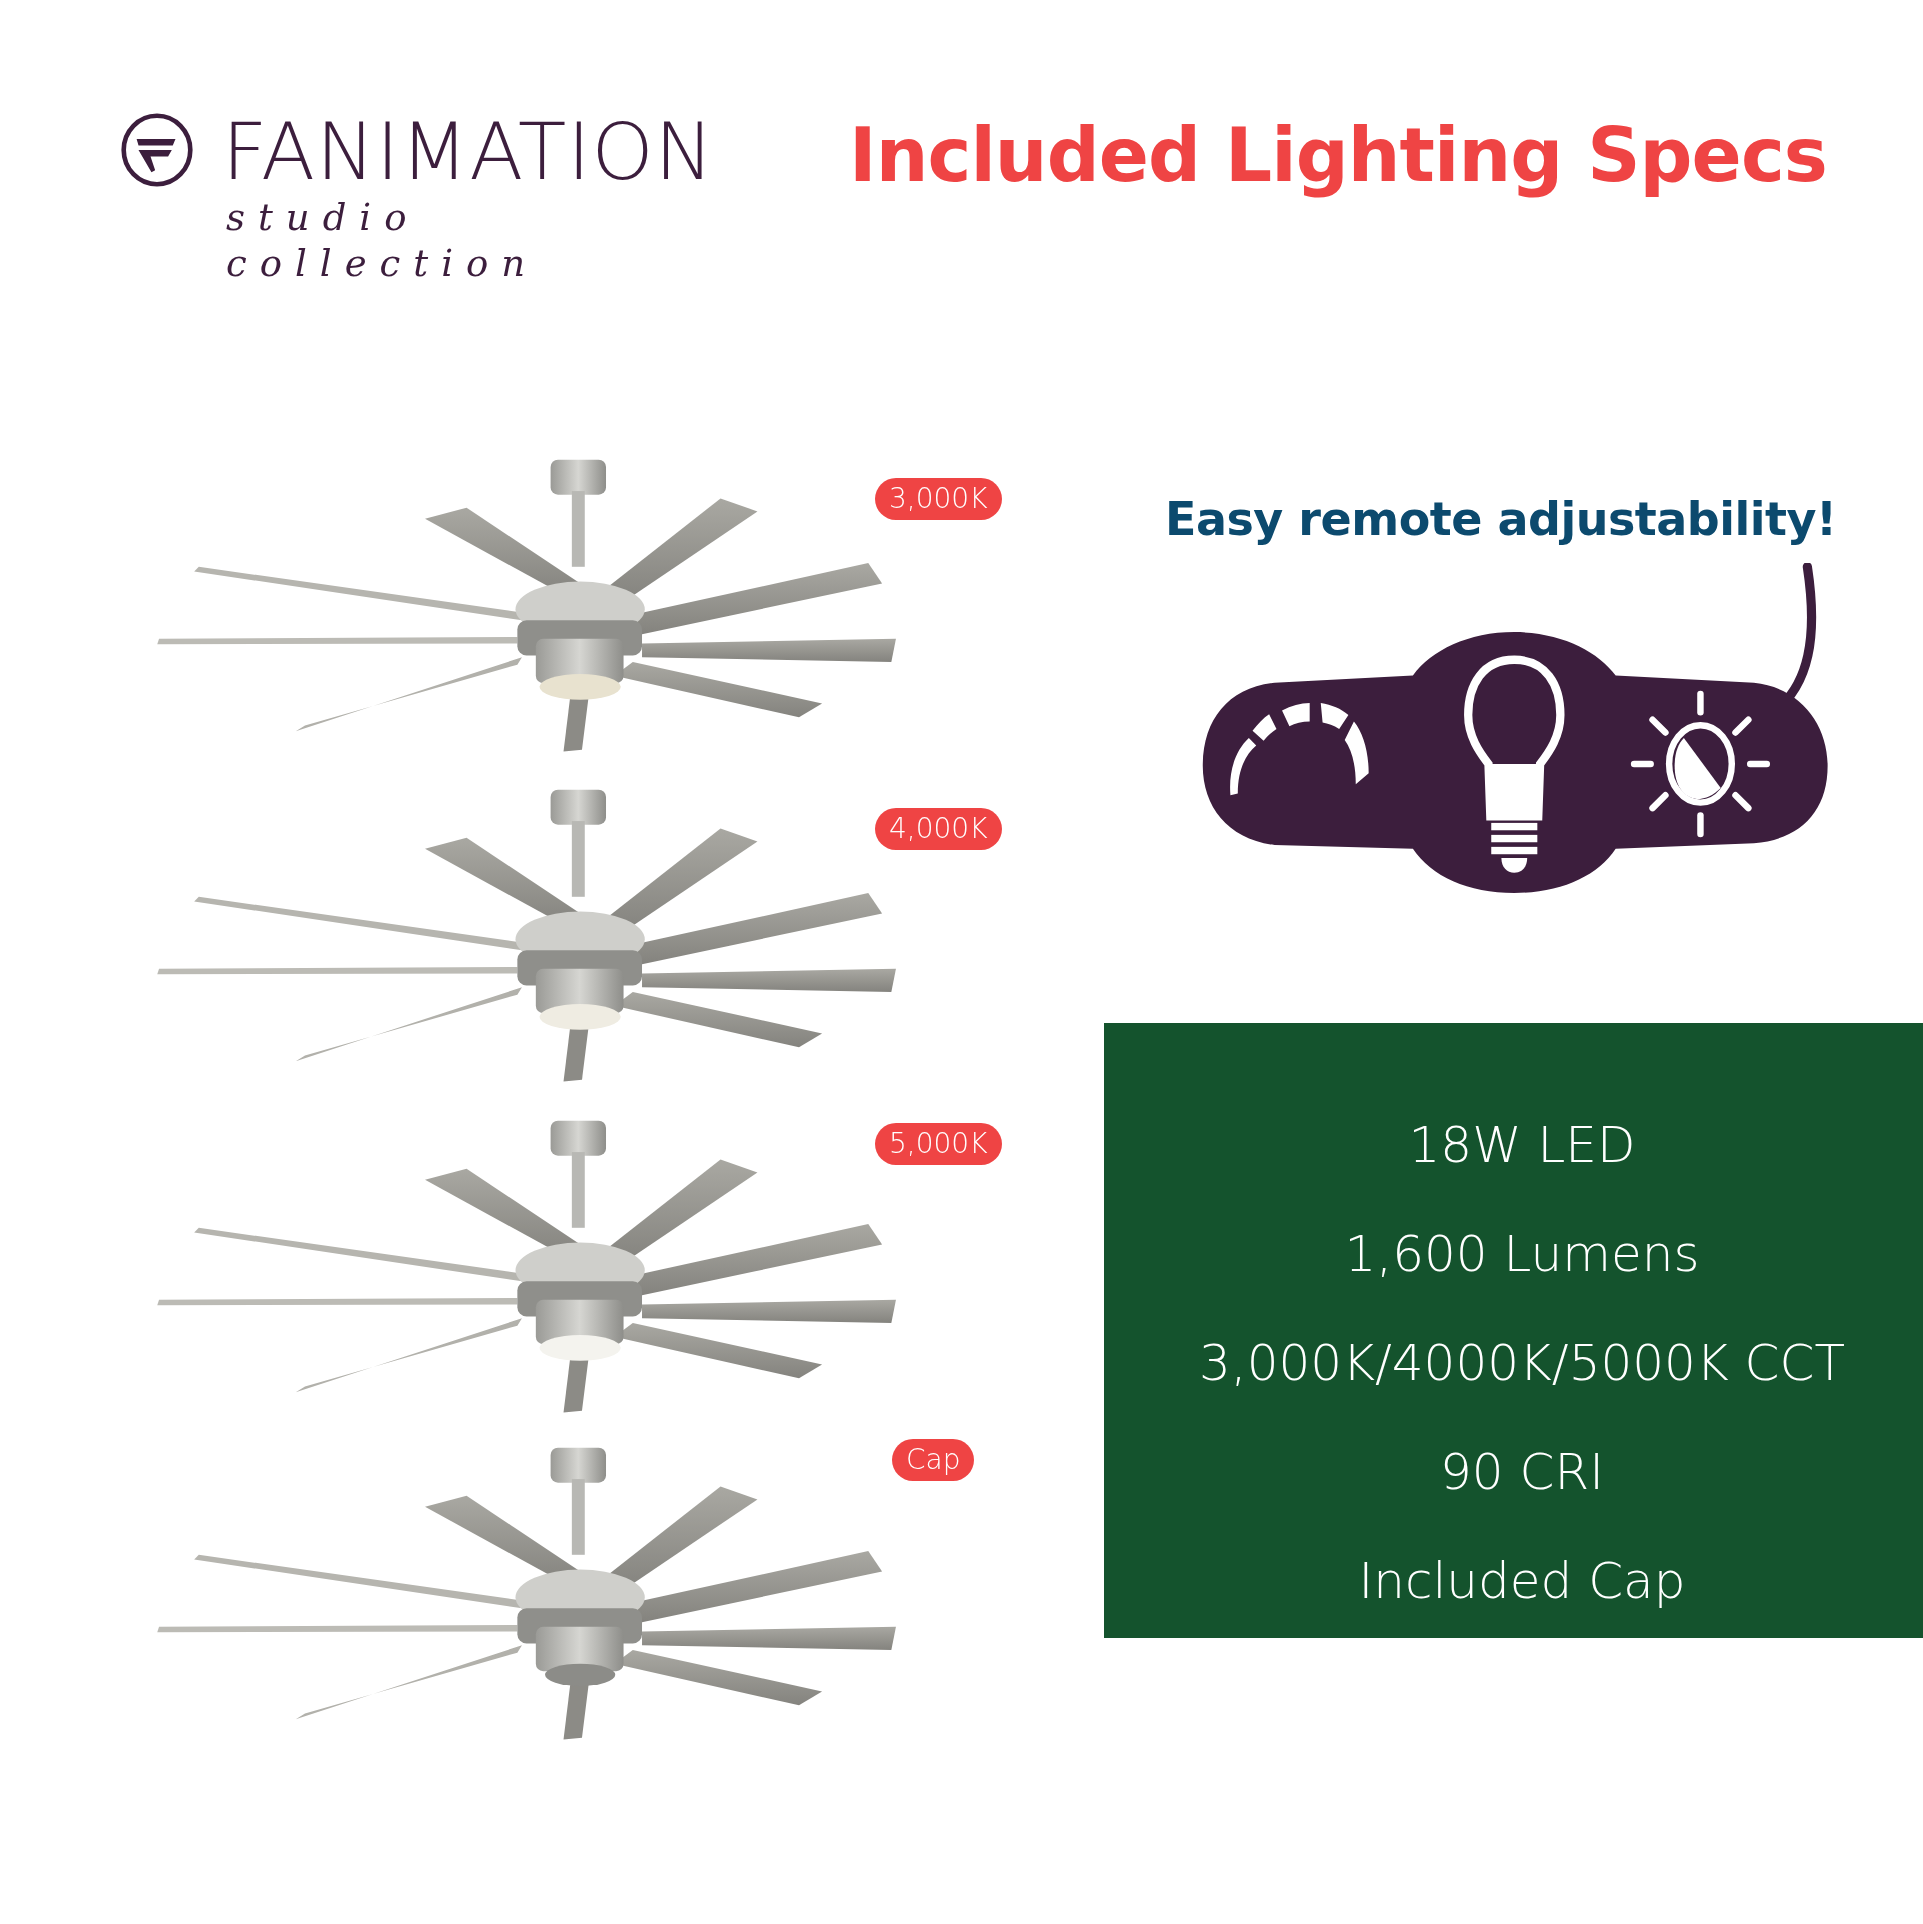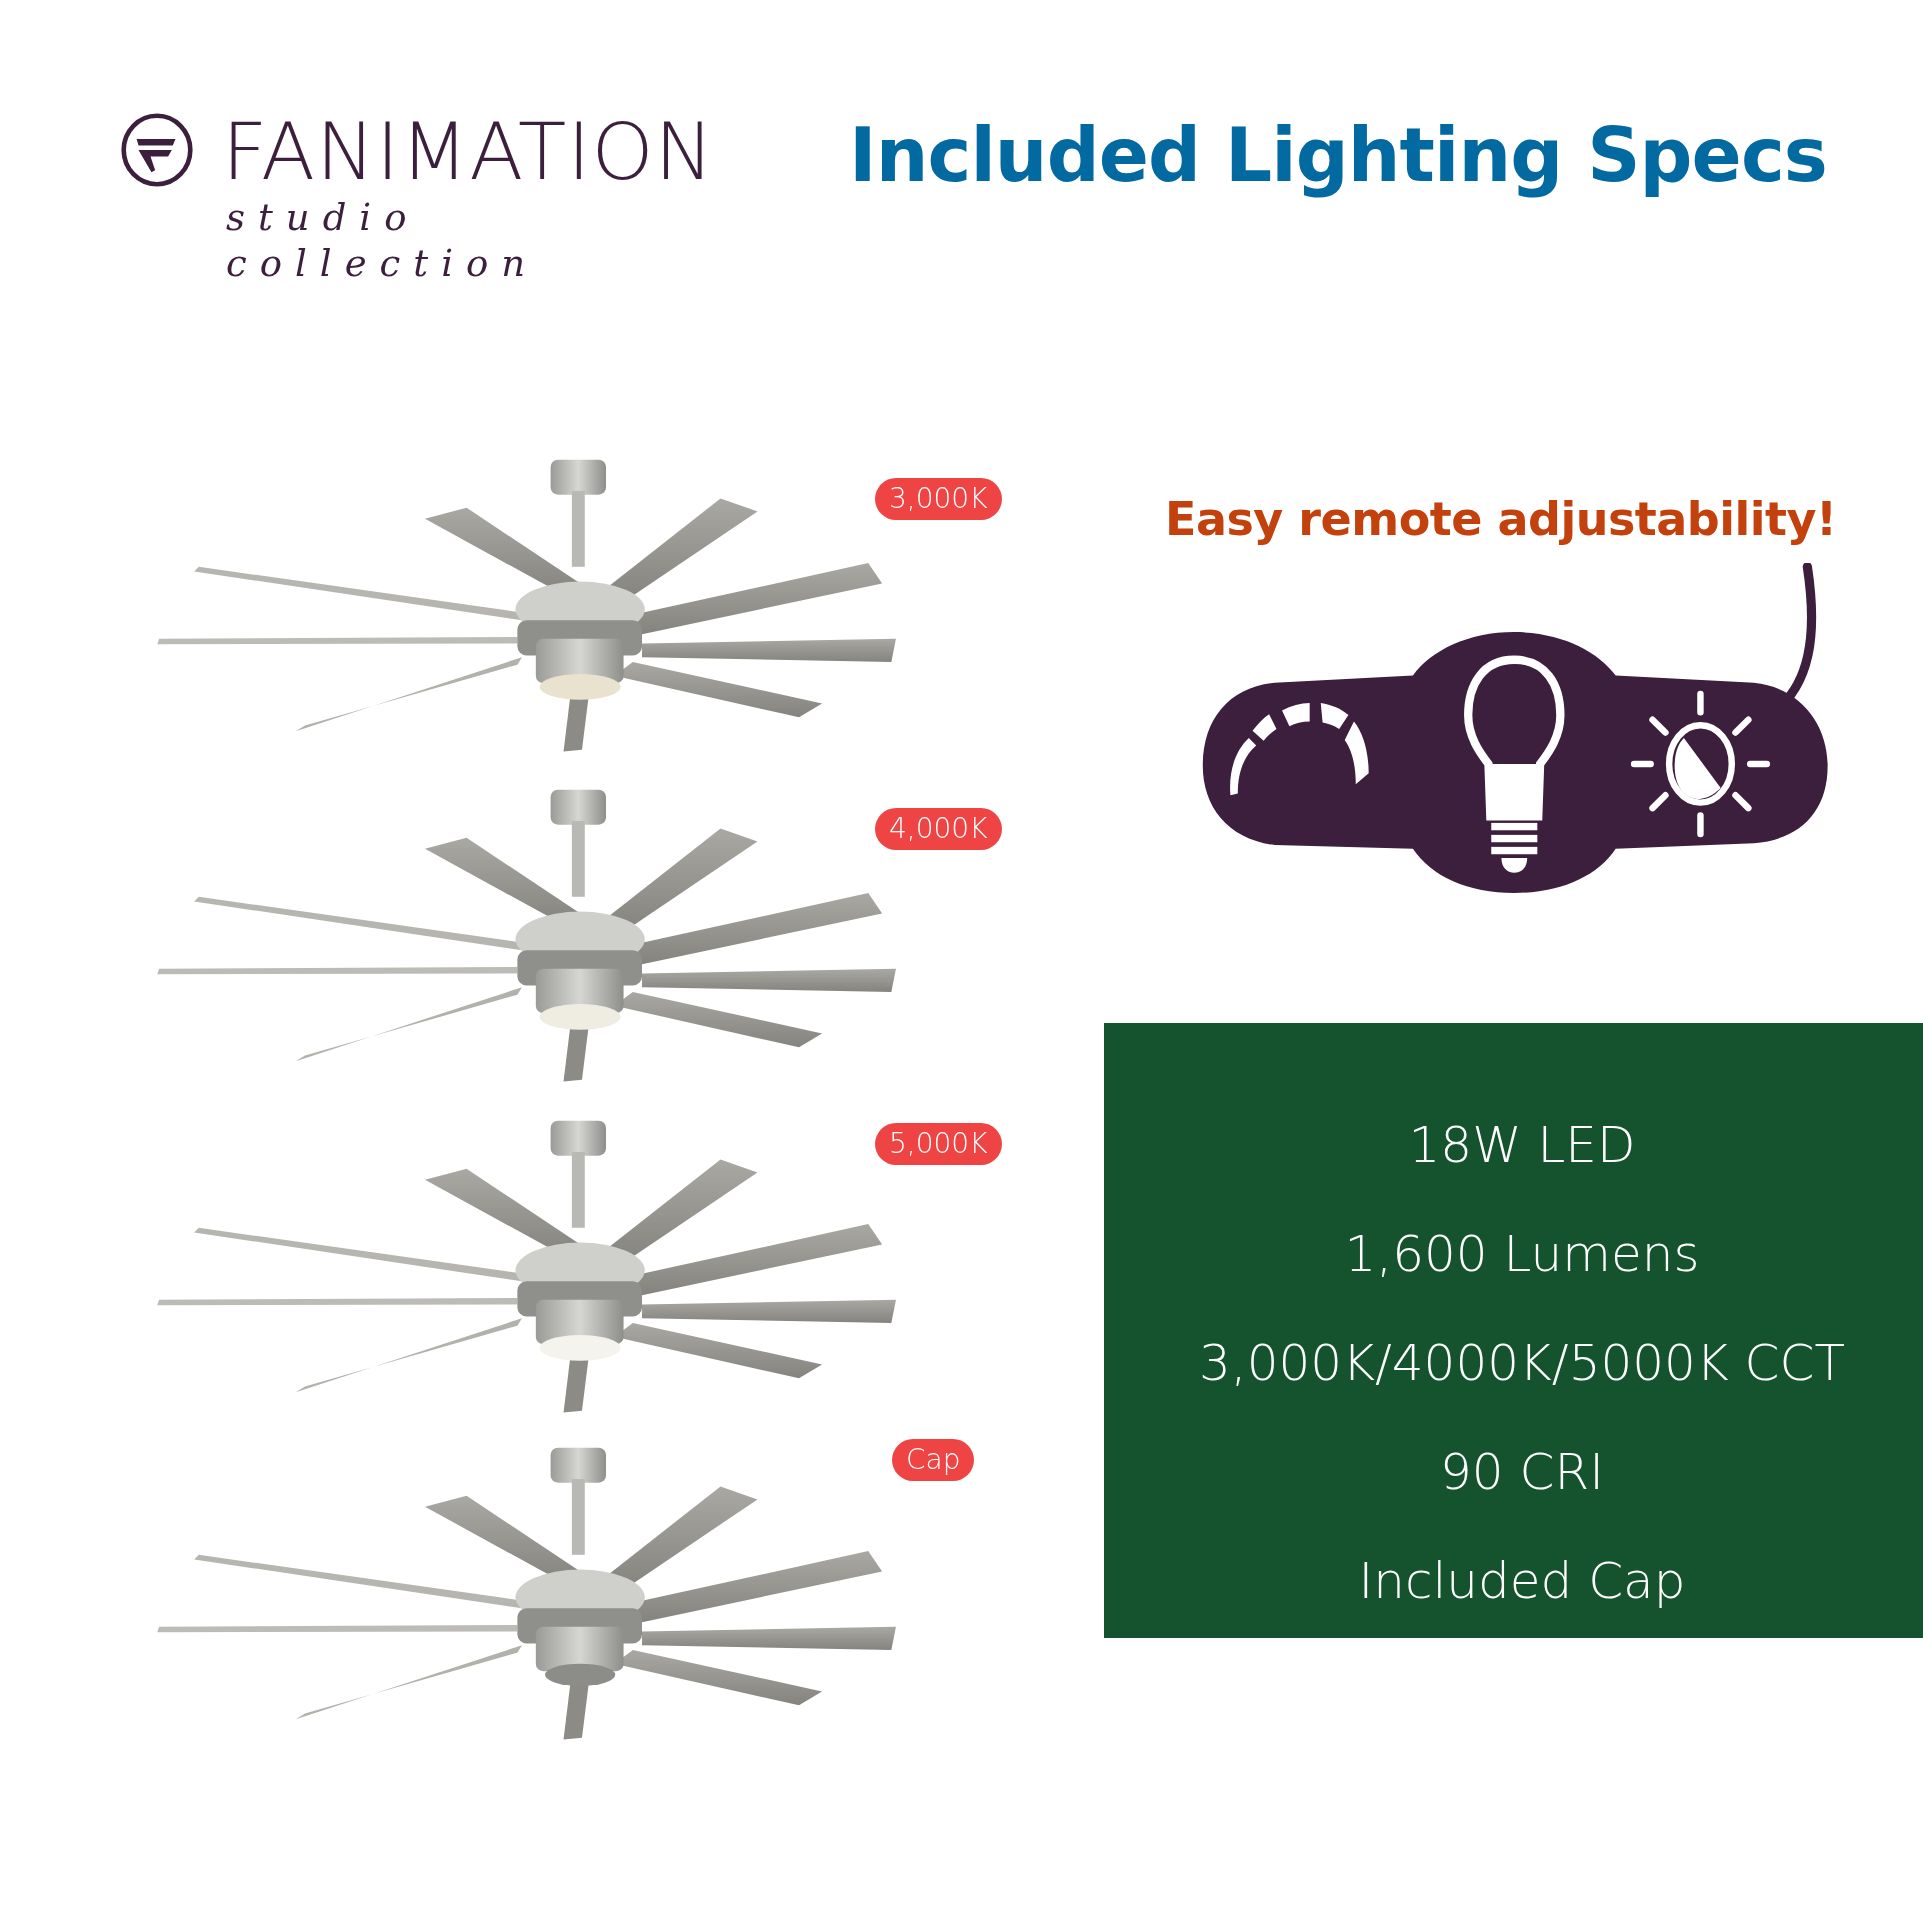--- a/index.html
+++ b/index.html
@@ -5,29 +5,29 @@
   html, body { margin: 0; padding: 0; background: #ffffff; }
   body { width: 1923px; height: 1924px; position: relative; overflow: hidden; font-family: "Liberation Sans", sans-serif; color: #3c1e3d; }
   .abs { position: absolute; }
 
   
   .logo { left: 120px; top: 106px; width: 628px; height: 138px; }
   .logo-ring { left: 0; top: 7.4px; width: 74px; height: 74px; }
   .logo-word { left: 102px; top: 0; font-family: "DejaVu Sans", sans-serif; font-weight: 300; font-size: 79px; letter-spacing: 0.9px; line-height: 92px; color: #3c1e3d; -webkit-text-stroke: 0; font-stretch: condensed; }
   .logo-sub { left: 106px; top: 89px; font-family: "DejaVu Serif", serif; font-style: italic; font-size: 37px; letter-spacing: 13px; color: #3c1e3d; line-height: 46px; }
 
-  .page-title { left: 849px; top: 109px; font-family: "DejaVu Sans", sans-serif; font-weight: bold; font-size: 74px; line-height: 92px; letter-spacing: -0.9px; color: #0369a1; white-space: nowrap; }
+  .page-title { left: 849px; top: 109px; font-family: "DejaVu Sans", sans-serif; font-weight: bold; font-size: 74px; line-height: 92px; letter-spacing: -0.9px; color: #ef4444; white-space: nowrap; }
 
   
   .fan-row { left: 148px; width: 868px; height: 305px; }
   .fan-svg { position: absolute; left: 0; top: 0; width: 868px; height: 305px; }
   .badge { position: absolute; background: #ef4444; color: #fff; border-radius: 22px; font-family: "DejaVu Sans", sans-serif; font-weight: 300; font-size: 28px; line-height: 42px; height: 42px; padding: 0 14px; white-space: nowrap; }
 
   
-  .remote-caption { left: 1165px; top: 487px; font-family: "DejaVu Sans", sans-serif; font-weight: bold; font-size: 46px; line-height: 65px; color: #c2410c; white-space: nowrap; letter-spacing: -0.5px; }
+  .remote-caption { left: 1165px; top: 487px; font-family: "DejaVu Sans", sans-serif; font-weight: bold; font-size: 46px; line-height: 65px; color: #0c4a6e; white-space: nowrap; letter-spacing: -0.5px; }
   .remote-graphic { left: 1191px; top: 563px; width: 665px; height: 341px; }
 
   
   .specs-box { left: 1104px; top: 1023px; width: 836px; height: 615px; background: #14532d; }
   .spec-line { position: absolute; left: 0; width: 100%; text-align: center; color: #ffffff; font-family: "DejaVu Sans", sans-serif; font-weight: 300; font-size: 50px; line-height: 65px; white-space: nowrap; }
 </style>
 </head>
 <body>
 
 <div class="abs logo">

